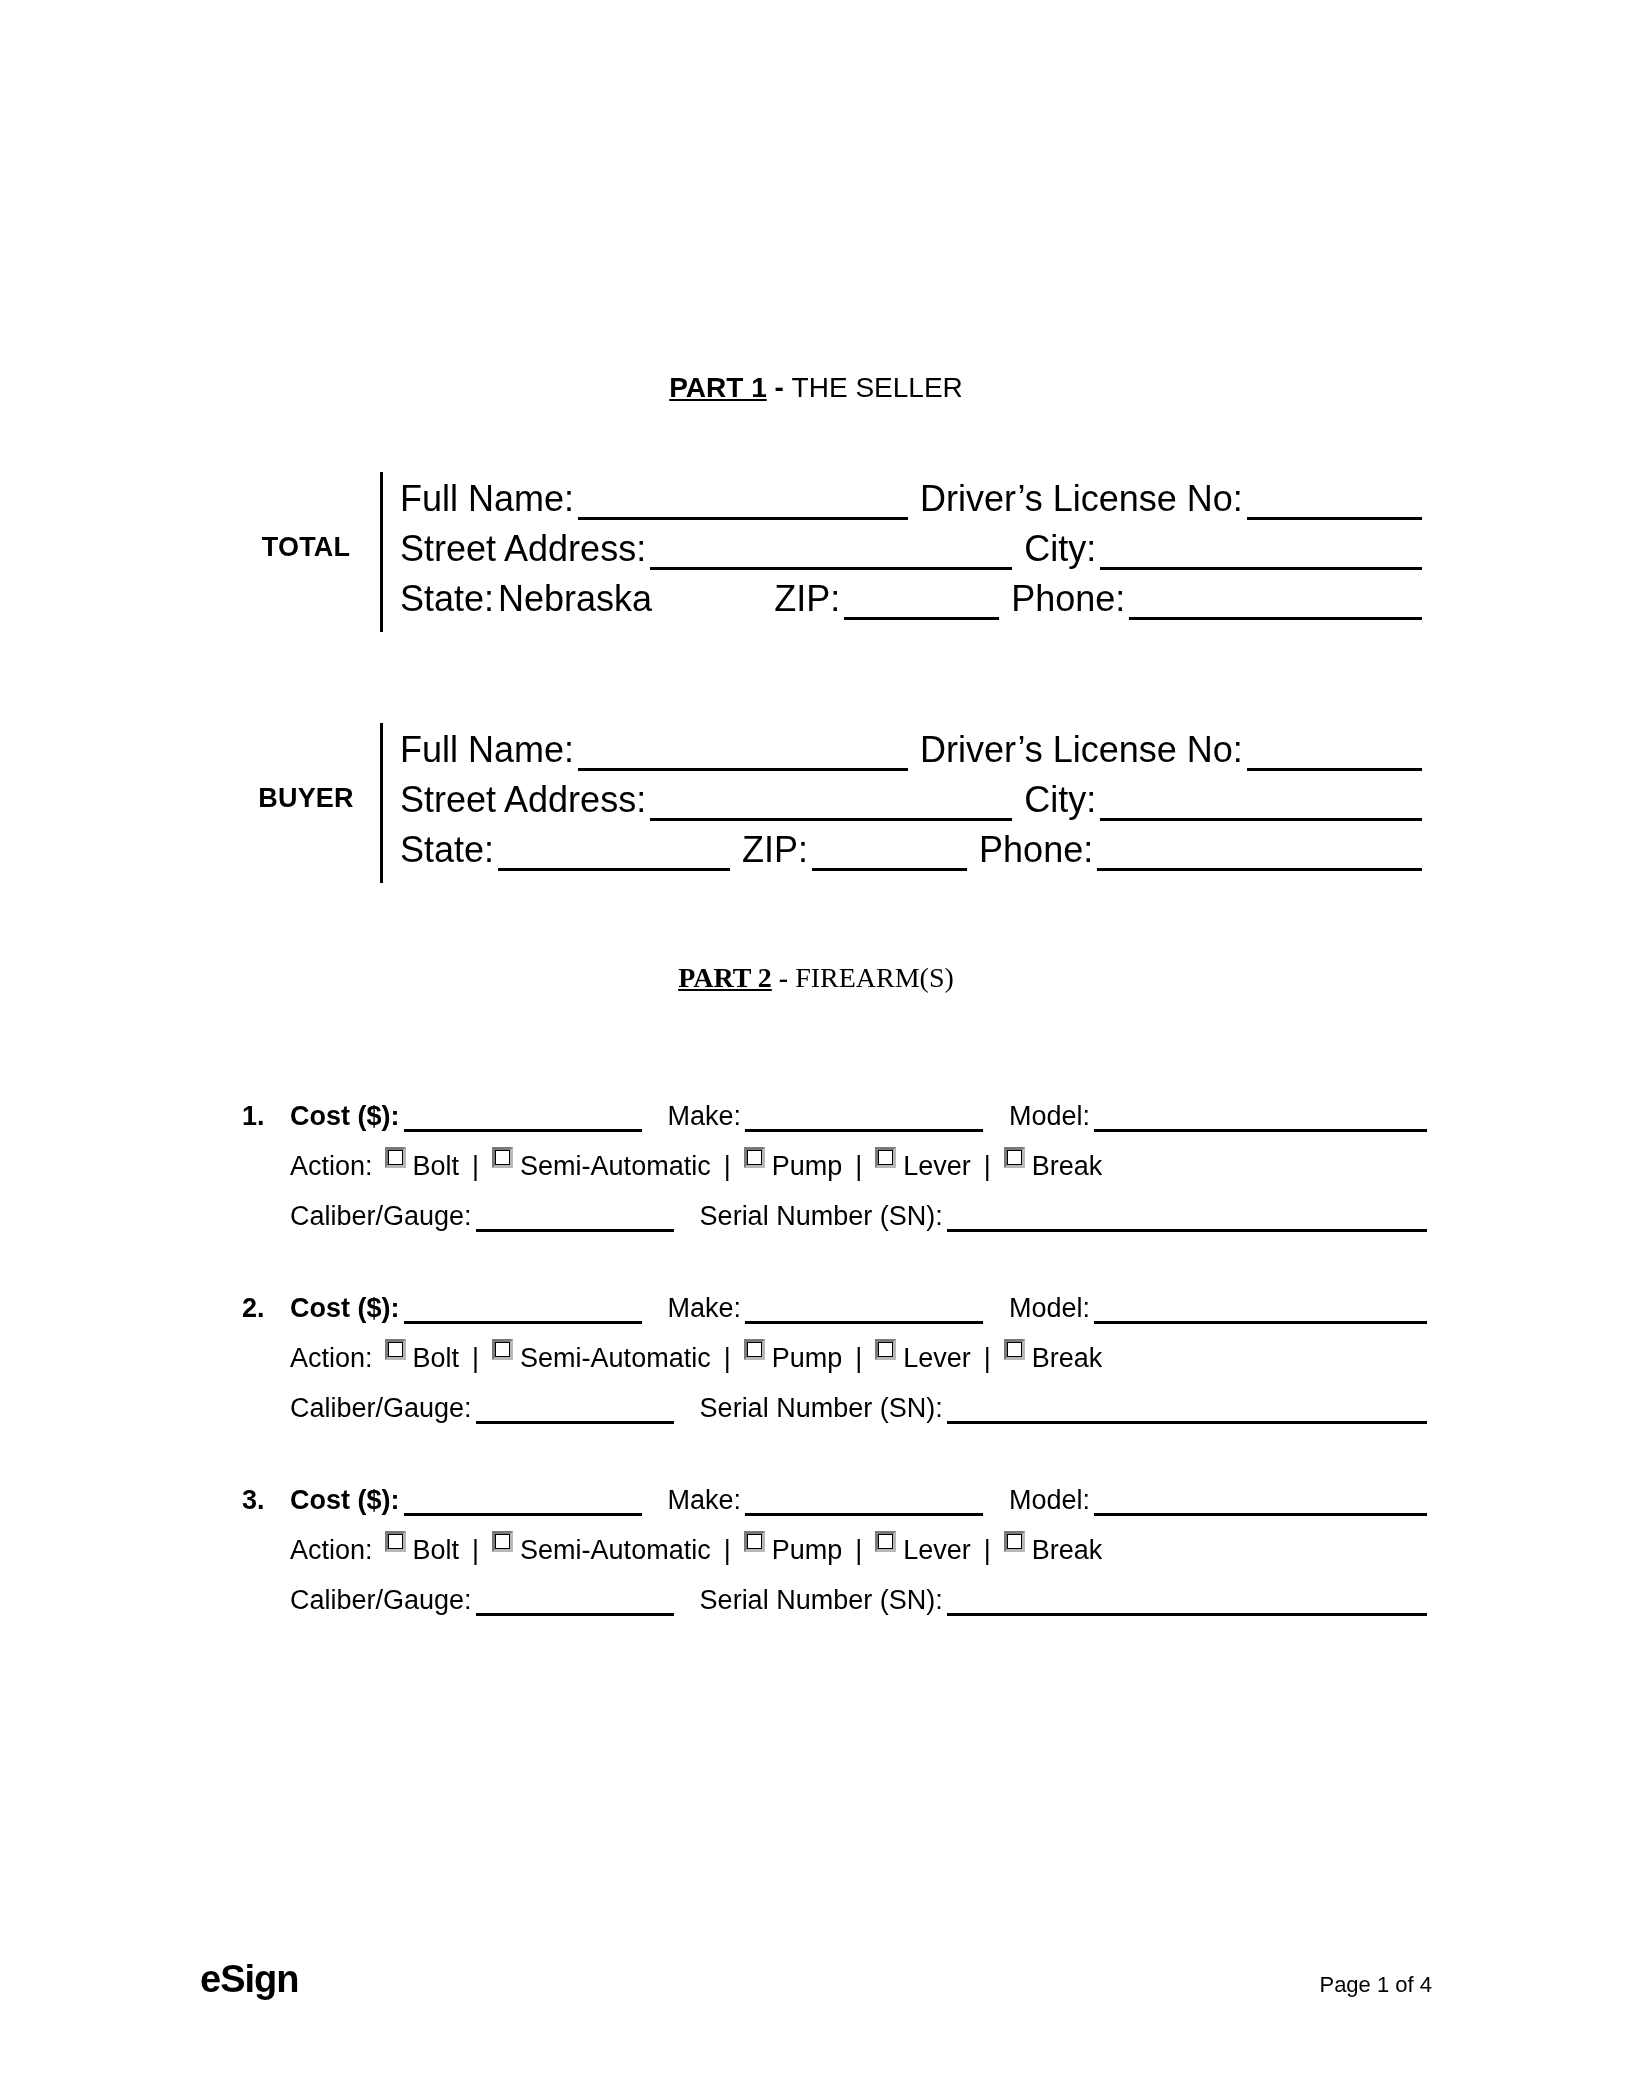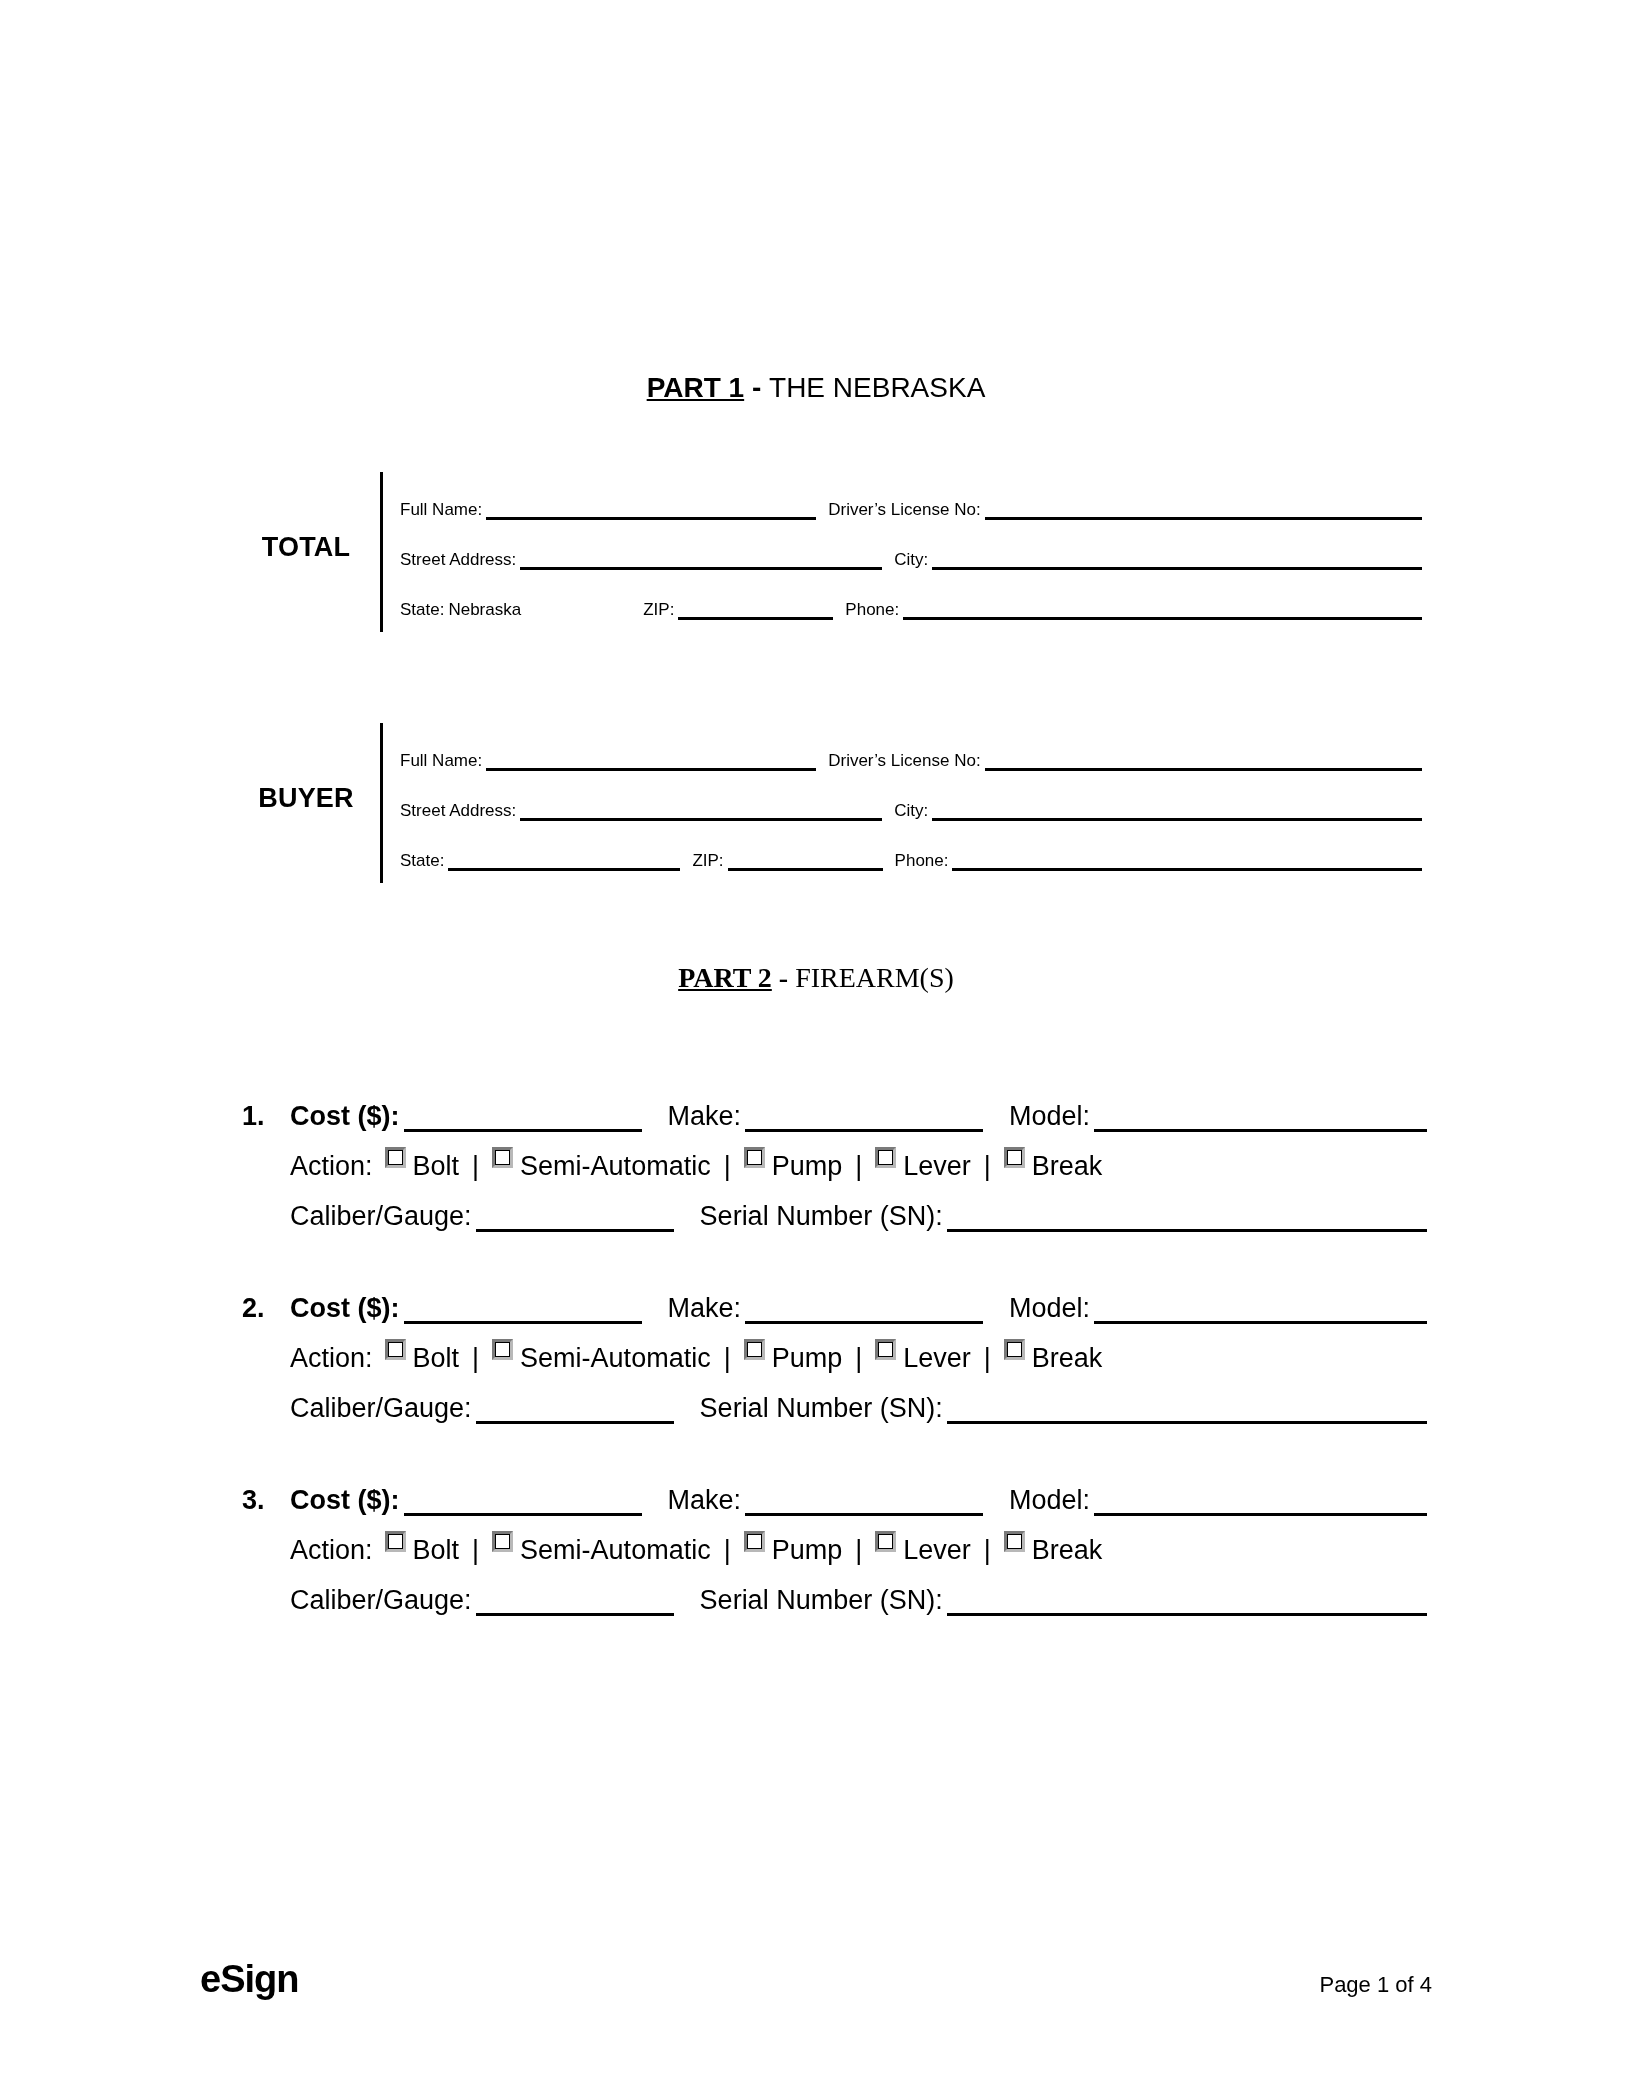--- a/index.html
+++ b/index.html
@@ -88,21 +88,21 @@
   .party-rows {
     position: absolute;
     left: 158px;
     top: 0;
     width: 1022px;
   }
   .party-row {
     height: 50px;
     display: flex;
     align-items: flex-end;
-    font-size: 17px;
+    font-size: 36px;
     white-space: nowrap;
   }
   .party-row .fld-label {
     flex: 0 0 auto;
     padding-right: 4px;
   }
   .party-row .fld-value {
     flex: 0 0 auto;
     padding-right: 4px;
   }
@@ -211,21 +211,21 @@
     text-align: right;
   }
 </style>
 </head>
 <body>
 
 <div class="page">
 
 
   <div class="part-heading" id="part1-heading">
-    <span class="part-label">PART 1</span><span>&nbsp;</span><span class="part-dash">-</span><span>&nbsp;</span><span class="part-rest">THE NEBRASKA</span>
+    <span class="part-label">PART 1</span><span>&nbsp;</span><span class="part-dash">-</span><span>&nbsp;</span><span class="part-rest">THE SELLER</span>
   </div>
 
   <div class="party-block" id="seller-block">
     <div class="party-label">TOTAL</div>
     <div class="party-rule"></div>
     <div class="party-rows">
 
       <div class="party-row">
         <span class="fld-label">Full Name:</span>
         <span class="blank" style="width:330px"></span>

